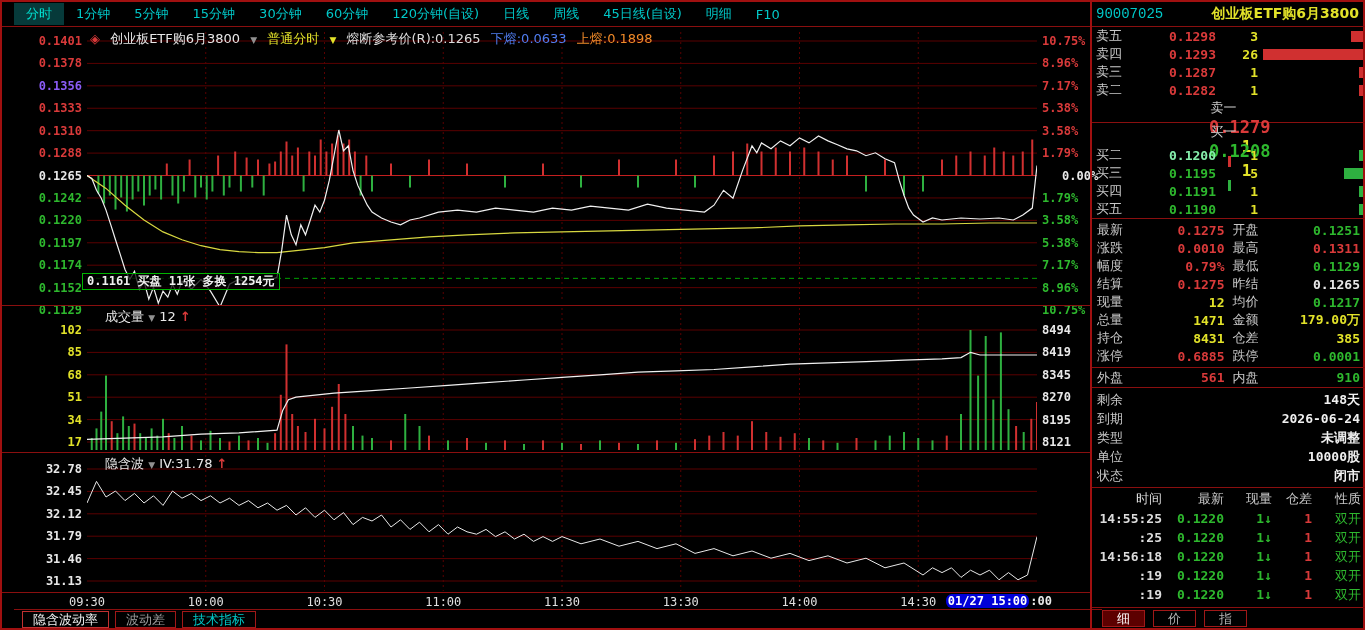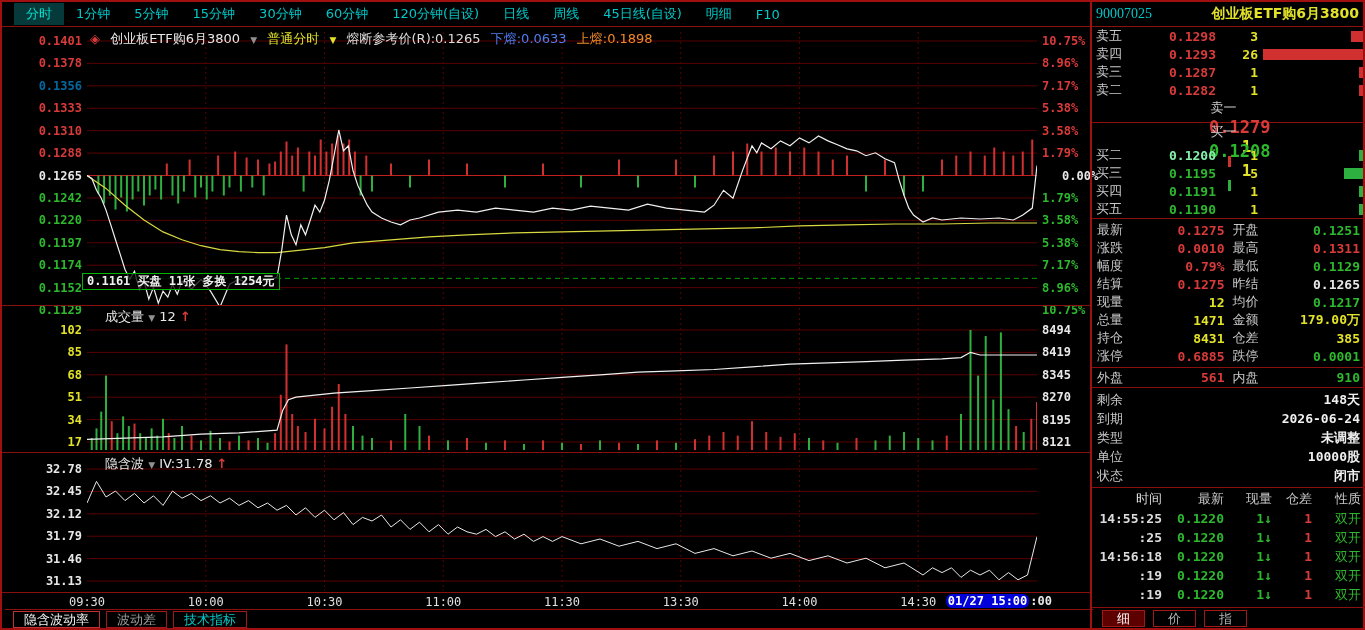--- a/index.html
+++ b/index.html
@@ -14,21 +14,21 @@
     border-bottom:1px solid #8a0f0f; display:flex; align-items:center; padding-left:12px; }
   .menu-item { color:#00c8c8; font-size:13px; padding:2px 12px; cursor:default; white-space:nowrap; }
   .menu-item.active { color:#00e0d0; background:#063a3a; }
 
   .chart-col { position:absolute; left:0; top:26px; width:1088px; height:600px; }
   .pane { position:absolute; left:0; width:1088px; }
   .pane-price  { top:0;   height:277px; }
   .pane-vol    { top:277px; height:147px; border-top:1px solid #8a0f0f; }
   .pane-iv     { top:424px; height:140px; border-top:1px solid #8a0f0f; }
   .time-row    { position:absolute; top:564px; left:0; width:1088px; height:17px; border-top:1px solid #8a0f0f; }
-  .tab-row     { position:absolute; top:581px; left:3px; width:1088px; height:19px; border-top:1px solid #8a0f0f;
+  .tab-row     { position:absolute; top:581px; left:12px; width:1088px; height:19px; border-top:1px solid #8a0f0f;
                  display:flex; align-items:center; gap:6px; padding-left:8px; }
 
   .plot { position:absolute; left:85px; top:0; }
   .ylab { position:absolute; font-size:12px; font-weight:bold; line-height:12px;
     font-family:"DejaVu Sans Mono","Liberation Mono",monospace; }
   .ylab.left  { right:1008px; text-align:right; width:80px; }
   .ylab.right { left:1040px; text-align:left; }
   .c-up   { color:#d93a3a; }  .c-down { color:#2eb82e; }
   .c-flat { color:#e8e8e8; }  .c-qty  { color:#e2e229; }
 
@@ -59,21 +59,21 @@
   .btab { border:1px solid #a01818; padding:0 10px; font-size:13px; height:17px; line-height:15px; cursor:default; }
   .btab.active { color:#f0f0f0; border-color:#c03030; }
   .btab.plain  { color:#9a9a9a; }
   .btab.cyan   { color:#00c8c8; }
 
   
   .right-panel { position:absolute; left:1088px; top:0; width:275px; height:626px;
     border-left:2px solid #a01010; display:flex; flex-direction:column; }
   .rp-head { height:25px; border-bottom:1px solid #8a0f0f; display:flex; justify-content:space-between;
     align-items:center; padding:0 6px 0 4px; }
-  .rp-code { color:#00c8c8; font-size:14px; font-family:Liberation Serif, serif; }
+  .rp-code { color:#00c8c8; font-size:14px; font-family:Liberation Mono, monospace; }
   .rp-name { color:#e2e229; font-size:14px; font-weight:bold; }
 
   .book { border-bottom:1px solid #8a0f0f; }
   .book-row { display:flex; align-items:center; height:18px; padding-left:4px; }
   .book-row.big { height:23px;flex-direction:column; }
   .bk-label { width:40px; color:#c8c8c8; font-size:13px; }
   .bk-price { width:80px; text-align:right; font-size:13px; font-weight:bold;
     font-family:"DejaVu Sans Mono","Liberation Mono",monospace; }
   .big .bk-price { font-size:17px; }
   .bk-vol { width:42px; text-align:right; color:#e2e229; font-size:13px; font-weight:bold;
@@ -250,21 +250,21 @@
             <rect x="915.75" y="123.52000000000001" width="2" height="24" fill="#d03030"></rect>
             <rect x="925.25" y="127.52000000000001" width="2" height="20" fill="#d03030"></rect>
             <rect x="934.75" y="123.52000000000001" width="2" height="24" fill="#d03030"></rect>
             <rect x="944.25" y="111.52000000000001" width="2" height="36" fill="#d03030"></rect>
             <polyline points="0.0,147.5 19.0,160.4 38.0,177.2 57.0,192.0 76.0,203.9 95.0,211.8 114.0,217.7 133.0,221.7 152.0,223.7 171.0,224.6 190.0,224.6 209.0,222.7 237.5,219.7 266.0,214.8 304.0,211.8 342.0,208.8 380.0,206.8 427.5,204.9 475.0,203.9 522.5,202.9 570.0,201.9 617.5,200.9 665.0,199.9 712.5,197.9 760.0,196.9 807.5,196.0 855.0,196.0 902.5,195.0 950.0,195.0" fill="none" stroke="#d8d840" stroke-width="1.2"></polyline>
             <polyline points="0.0,147.5 4.8,150.5 9.5,162.3 14.3,170.2 19.0,182.1 23.8,196.9 28.5,211.8 33.3,226.6 38.0,241.5 42.8,251.3 47.5,243.4 52.3,261.2 57.0,253.3 61.8,271.1 66.5,259.3 71.3,275.1 76.0,263.2 80.8,269.1 85.5,256.3 90.3,266.2 95.0,253.3 104.5,261.2 114.0,251.3 123.5,263.2 133.0,279.0 142.5,256.3 152.0,251.3 161.5,256.3 171.0,251.3 180.5,253.3 190.0,249.4 194.8,221.7 199.5,187.1 204.3,206.8 209.0,216.7 213.8,196.9 218.5,206.8 223.3,192.0 228.0,177.2 232.8,184.1 237.5,172.2 242.3,152.4 247.0,127.7 251.8,102.0 256.5,122.8 261.3,117.8 266.0,142.6 270.8,157.4 275.5,167.3 280.3,177.2 285.0,184.1 294.5,190.0 304.0,194.0 313.5,196.9 323.0,192.0 332.5,190.0 351.5,184.1 370.5,182.1 389.5,184.1 408.5,180.1 427.5,182.1 446.5,184.1 465.5,180.1 484.5,182.1 503.5,178.2 522.5,180.1 541.5,182.1 560.5,176.2 579.5,180.1 598.5,182.1 617.5,184.1 627.0,177.2 636.5,162.3 646.0,170.2 655.5,142.6 665.0,117.8 669.8,124.8 674.5,114.9 684.0,120.8 693.5,112.9 703.0,117.8 712.5,109.9 722.0,114.9 731.5,107.9 741.0,112.9 750.5,116.8 760.0,120.8 769.5,122.8 779.0,127.7 788.5,124.8 798.0,130.7 807.5,134.6 812.3,152.4 817.0,167.3 821.8,180.1 826.5,187.1 836.0,194.0 845.5,190.0 855.0,192.0 874.0,190.0 893.0,191.0 912.0,190.0 926.3,192.0 935.8,187.1 945.3,180.1 950.0,137.6" fill="none" stroke="#f0f0f0" stroke-width="1.2"></polyline>
           </svg>
         <div id="priceYL">
             <span class="ylab left" style="top: 7px; color: rgb(217, 58, 58);">0.1401</span>
             <span class="ylab left" style="top: 29.42px; color: rgb(217, 58, 58);">0.1378</span>
-            <span class="ylab left" style="top: 51.84px; color: #0369a1;">0.1356</span>
+            <span class="ylab left" style="top: 51.84px; color: #8b5cf6;">0.1356</span>
             <span class="ylab left" style="top: 74.26px; color: rgb(217, 58, 58);">0.1333</span>
             <span class="ylab left" style="top: 96.68px; color: rgb(217, 58, 58);">0.1310</span>
             <span class="ylab left" style="top: 119.1px; color: rgb(217, 58, 58);">0.1288</span>
             <span class="ylab left" style="top: 141.52px; color: rgb(232, 232, 232);">0.1265</span>
             <span class="ylab left" style="top: 163.94px; color: rgb(46, 184, 46);">0.1242</span>
             <span class="ylab left" style="top: 186.36px; color: rgb(46, 184, 46);">0.1220</span>
             <span class="ylab left" style="top: 208.78px; color: rgb(46, 184, 46);">0.1197</span>
             <span class="ylab left" style="top: 231.2px; color: rgb(46, 184, 46);">0.1174</span>
             <span class="ylab left" style="top: 253.62px; color: rgb(46, 184, 46);">0.1152</span>
             <span class="ylab left" style="top: 276.04px; color: rgb(46, 184, 46);">0.1129</span>

